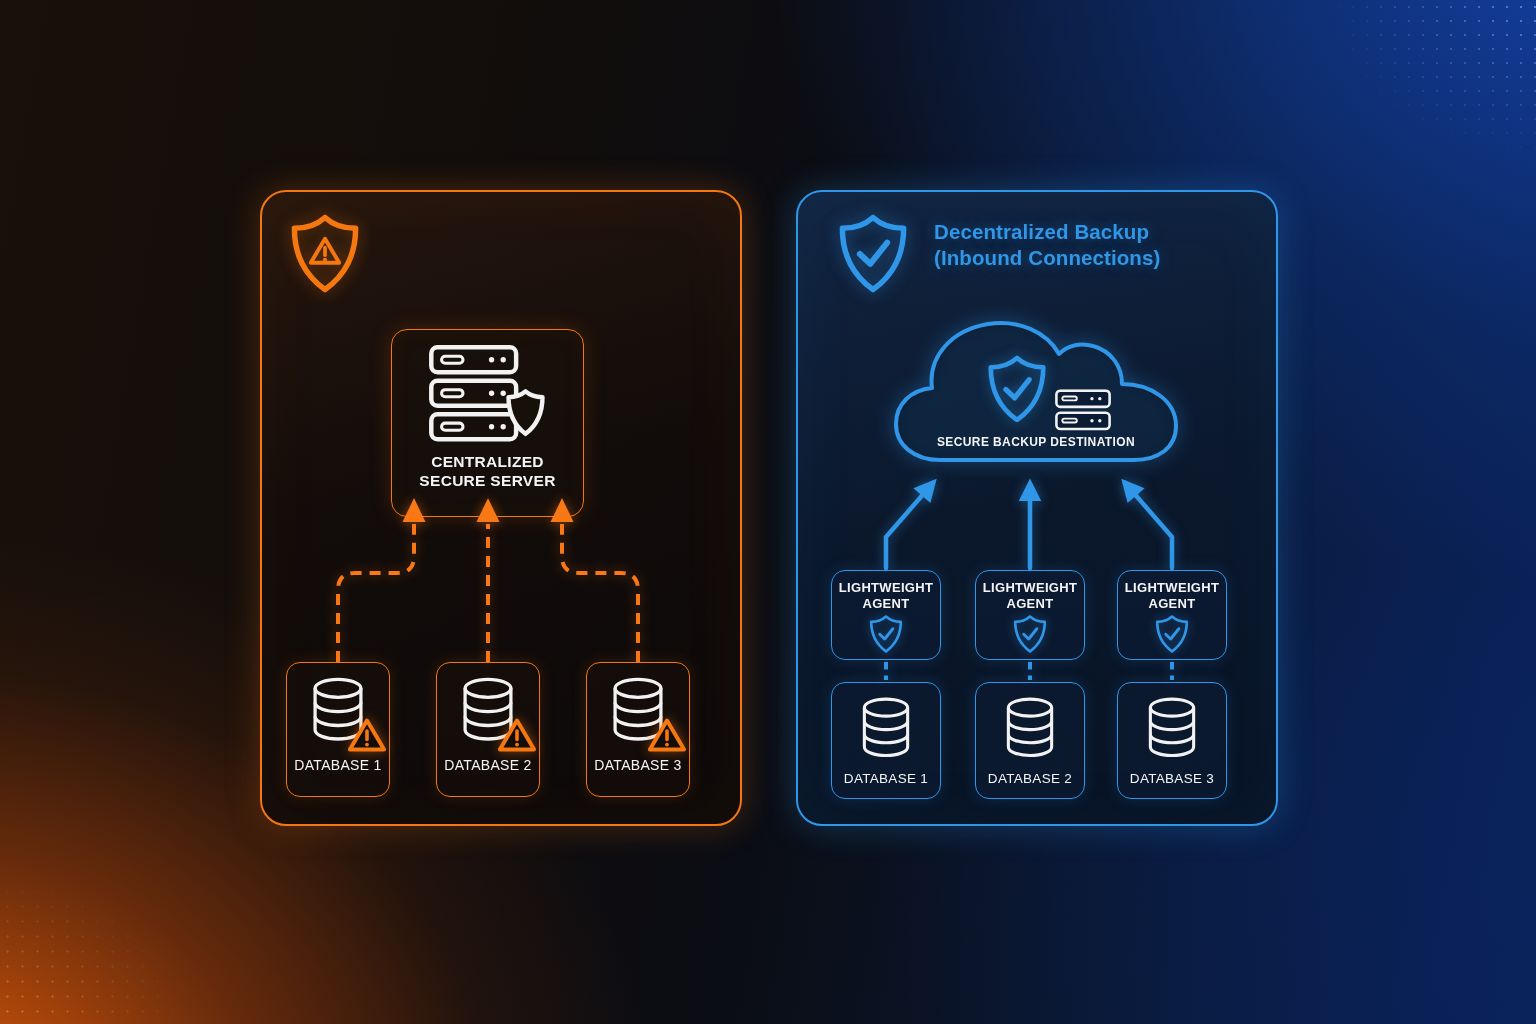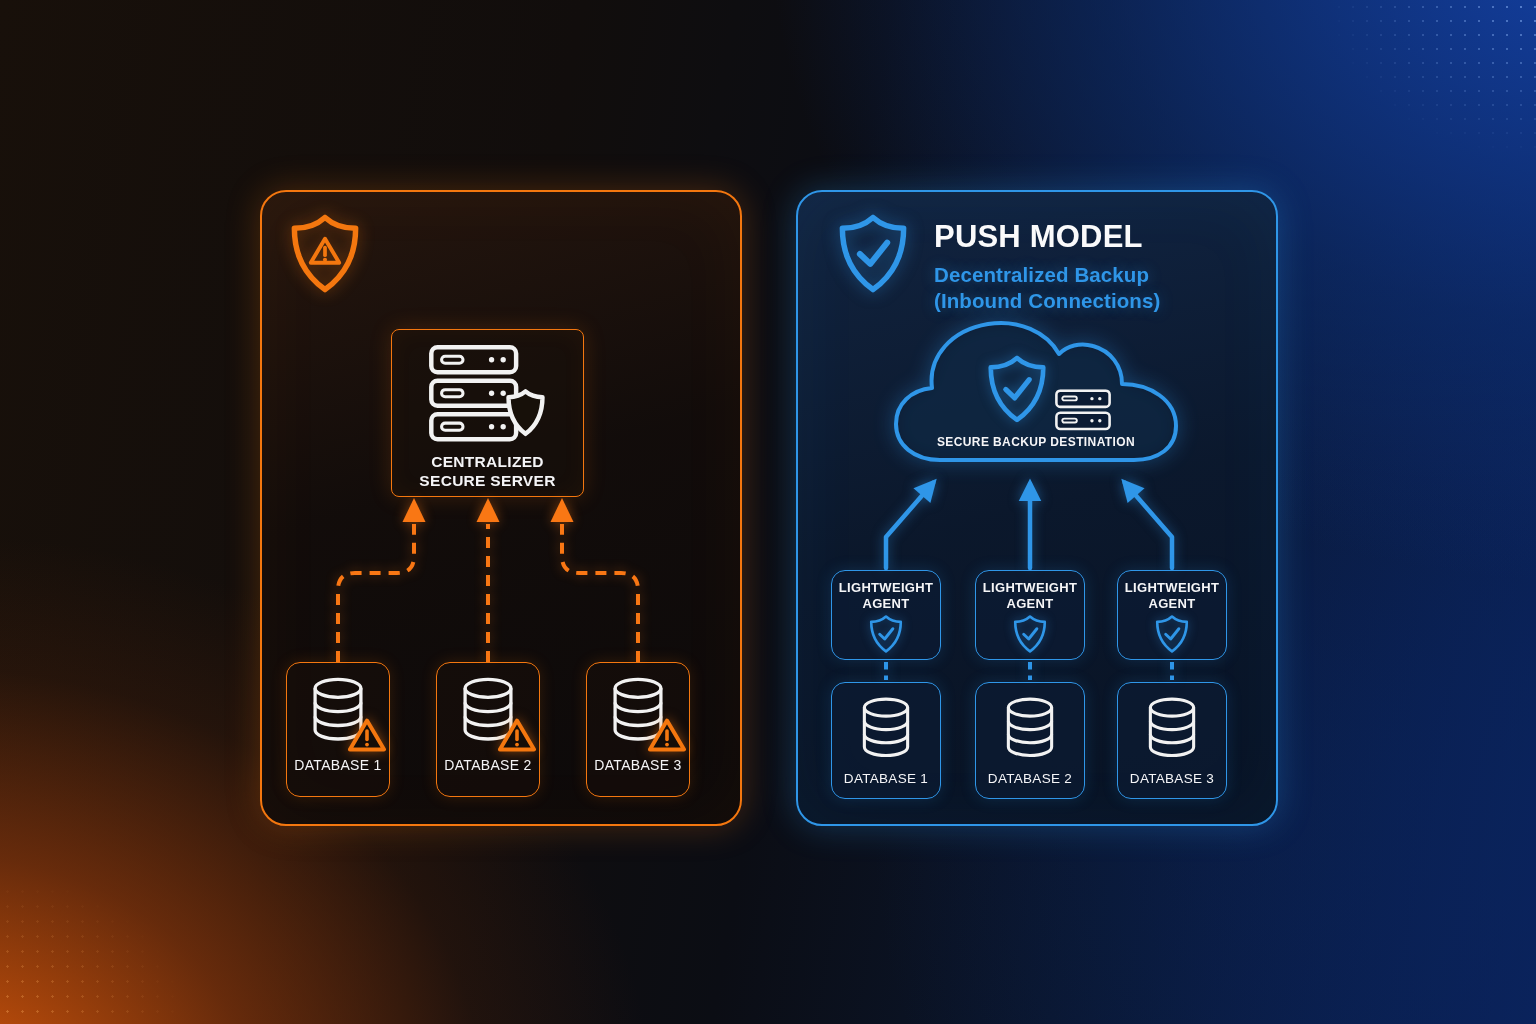--- a/index.html
+++ b/index.html
@@ -46,22 +46,22 @@
   .hdr-icon svg { width:100%; height:100%; display:block; }
   .hdr-text { position:absolute; top:27px; }
   .pull .hdr-text { left:128px; }
   .push .hdr-text { left:136px; }
   .hdr-text h2 { margin:0 0 7px 0; font-size:31px; font-weight:800; letter-spacing:0.2px; color:#FAFAFB; }
   .sub { margin:0; font-size:20.5px; font-weight:700; line-height:25.5px; letter-spacing:0.1px; }
   .pull .sub { color:#F5730F; text-shadow:0 0 14px rgba(245,115,15,0.35); }
   .push .sub { color:#2F96E8; text-shadow:0 0 14px rgba(47,150,232,0.4); }
 
   .server-box {
-    position:absolute; left:129px; top:137px; width:193px; height:168px;
-    border:1.5px solid #F4770F; border-radius:8px;
+    position:absolute; left:129px; top:137px; width:193px; height:188px;
+    border:1.5px solid #F4770F; border-radius:16px;
     background:rgba(24,15,9,0.5);
     box-shadow:0 0 22px rgba(244,119,15,0.18), inset 0 0 24px rgba(244,119,15,0.05);
     display:flex; flex-direction:column; align-items:center; padding-top:15px;
   }
   .server-box .big-icon { width:126px; height:100px; }
   .server-box .big-icon svg { width:100%; height:100%; display:block; }
   .box-label { margin-top:7px; text-align:center; font-size:15.5px; font-weight:800; color:#F5F5F7; line-height:19px; letter-spacing:0.3px; }
 
   .arrows { position:absolute; inset:0; width:482px; height:636px; pointer-events:none; }
   .arrows.orange { filter:drop-shadow(0 0 6px rgba(249,119,20,0.45)); }
@@ -244,21 +244,20 @@
     </div>
   </section>
 
   <section class="panel push">
     <span class="hdr-icon">
       <svg viewBox="0 0 64 72">
           <use href="#sym-shield-check"></use>
         </svg>
     </span>
     <div class="hdr-text">
-      <h2>PUSH MODEL</h2>
       <p class="sub">Decentralized Backup</p>
       <p class="sub">(Inbound Connections)</p>
     </div>
 
     <svg class="cloud-svg" viewBox="0 0 304 164">
       <path d="M250 150 L56 150 C30 150 12 135 12 114 C12 94 27 80 48 78 C44 46 68 20 104 14 C134 9 163 22 175 44 C183 36 196 32 209 36 C227 41 238 56 238 74 C266 74 292 90 292 116 C292 138 274 150 250 150 Z" fill="rgba(10,22,40,0.6)" stroke="#2F96E8" stroke-width="4" stroke-linejoin="round"></path>
     </svg>
     <span class="cloud-shield">
       <svg viewBox="0 0 64 72">
           <use href="#sym-shield-check"></use>

